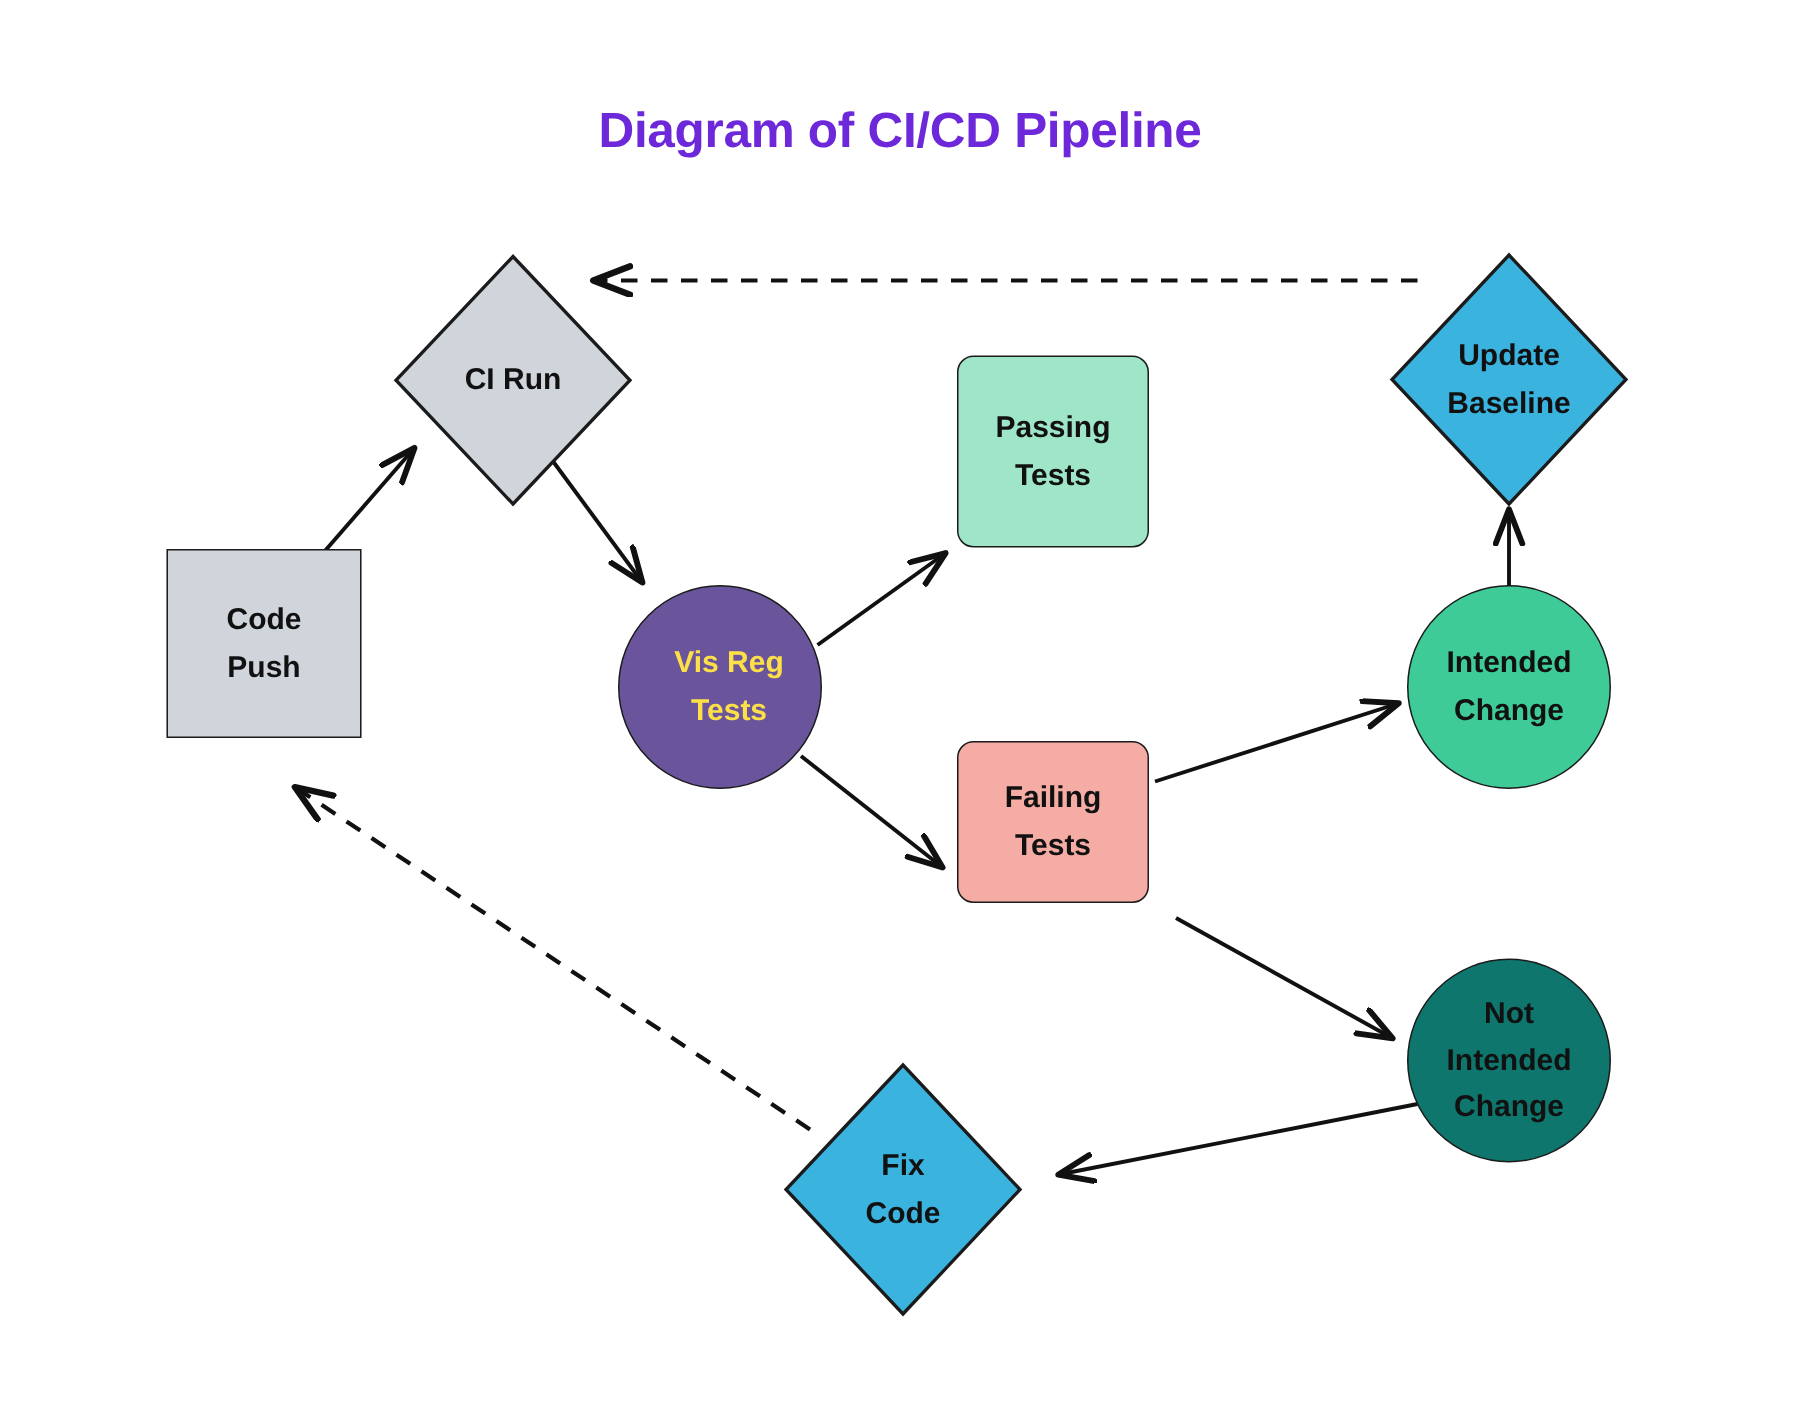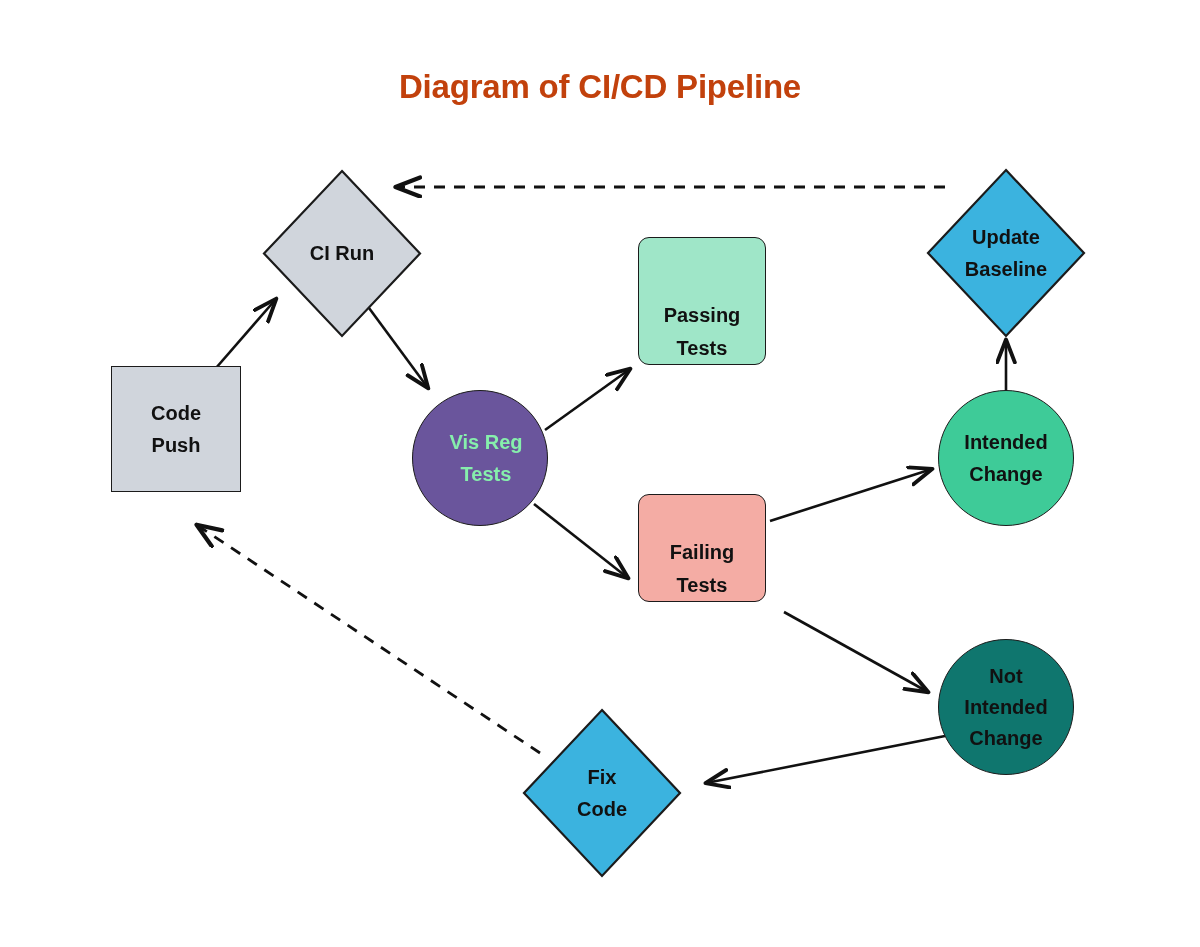--- a/index.html
+++ b/index.html
@@ -21,21 +21,21 @@
     background: #ffffff;
   }
   #title {
     position: absolute;
     left: 0;
     top: 68px;
     width: 1200px;
     text-align: center;
     font-size: 33px;
     font-weight: bold;
-    color: #c2410c;
+    color: #6d28d9;
     letter-spacing: -0.2px;
   }
   svg#edges {
     position: absolute;
     left: 0;
     top: 0;
     width: 1200px;
     height: 947px;
     pointer-events: none;
   }
@@ -56,38 +56,37 @@
     color: #111111;
     white-space: pre-line;
     pointer-events: none;
   }
   .shape-rect {
     border: 1.6px solid #1b1b1b;
   }
   .shape-round {
     border: 1.6px solid #1b1b1b;
     border-radius: 11px;
-    align-items: flex-end;
   }
   .shape-circle {
     border: 1.6px solid #1b1b1b;
     border-radius: 50%;
   }
   .shape-diamond {
     background: transparent !important;
     border: none;
   }
   .shape-diamond .dia {
     position: absolute;
     left: 0; top: 0;
     width: 100%;
     height: 100%;
     z-index: 1;
   }
-  .light .label { color: #86efac; margin-left: 12px; }
+  .light .label { color: #fde047; margin-left: 12px; }
 </style>
 </head>
 <body>
 
 <div id="canvas">
 
   <div id="title">Diagram of CI/CD Pipeline</div>
 
   <svg id="edges" viewBox="0 0 1200 947">
     <defs>

